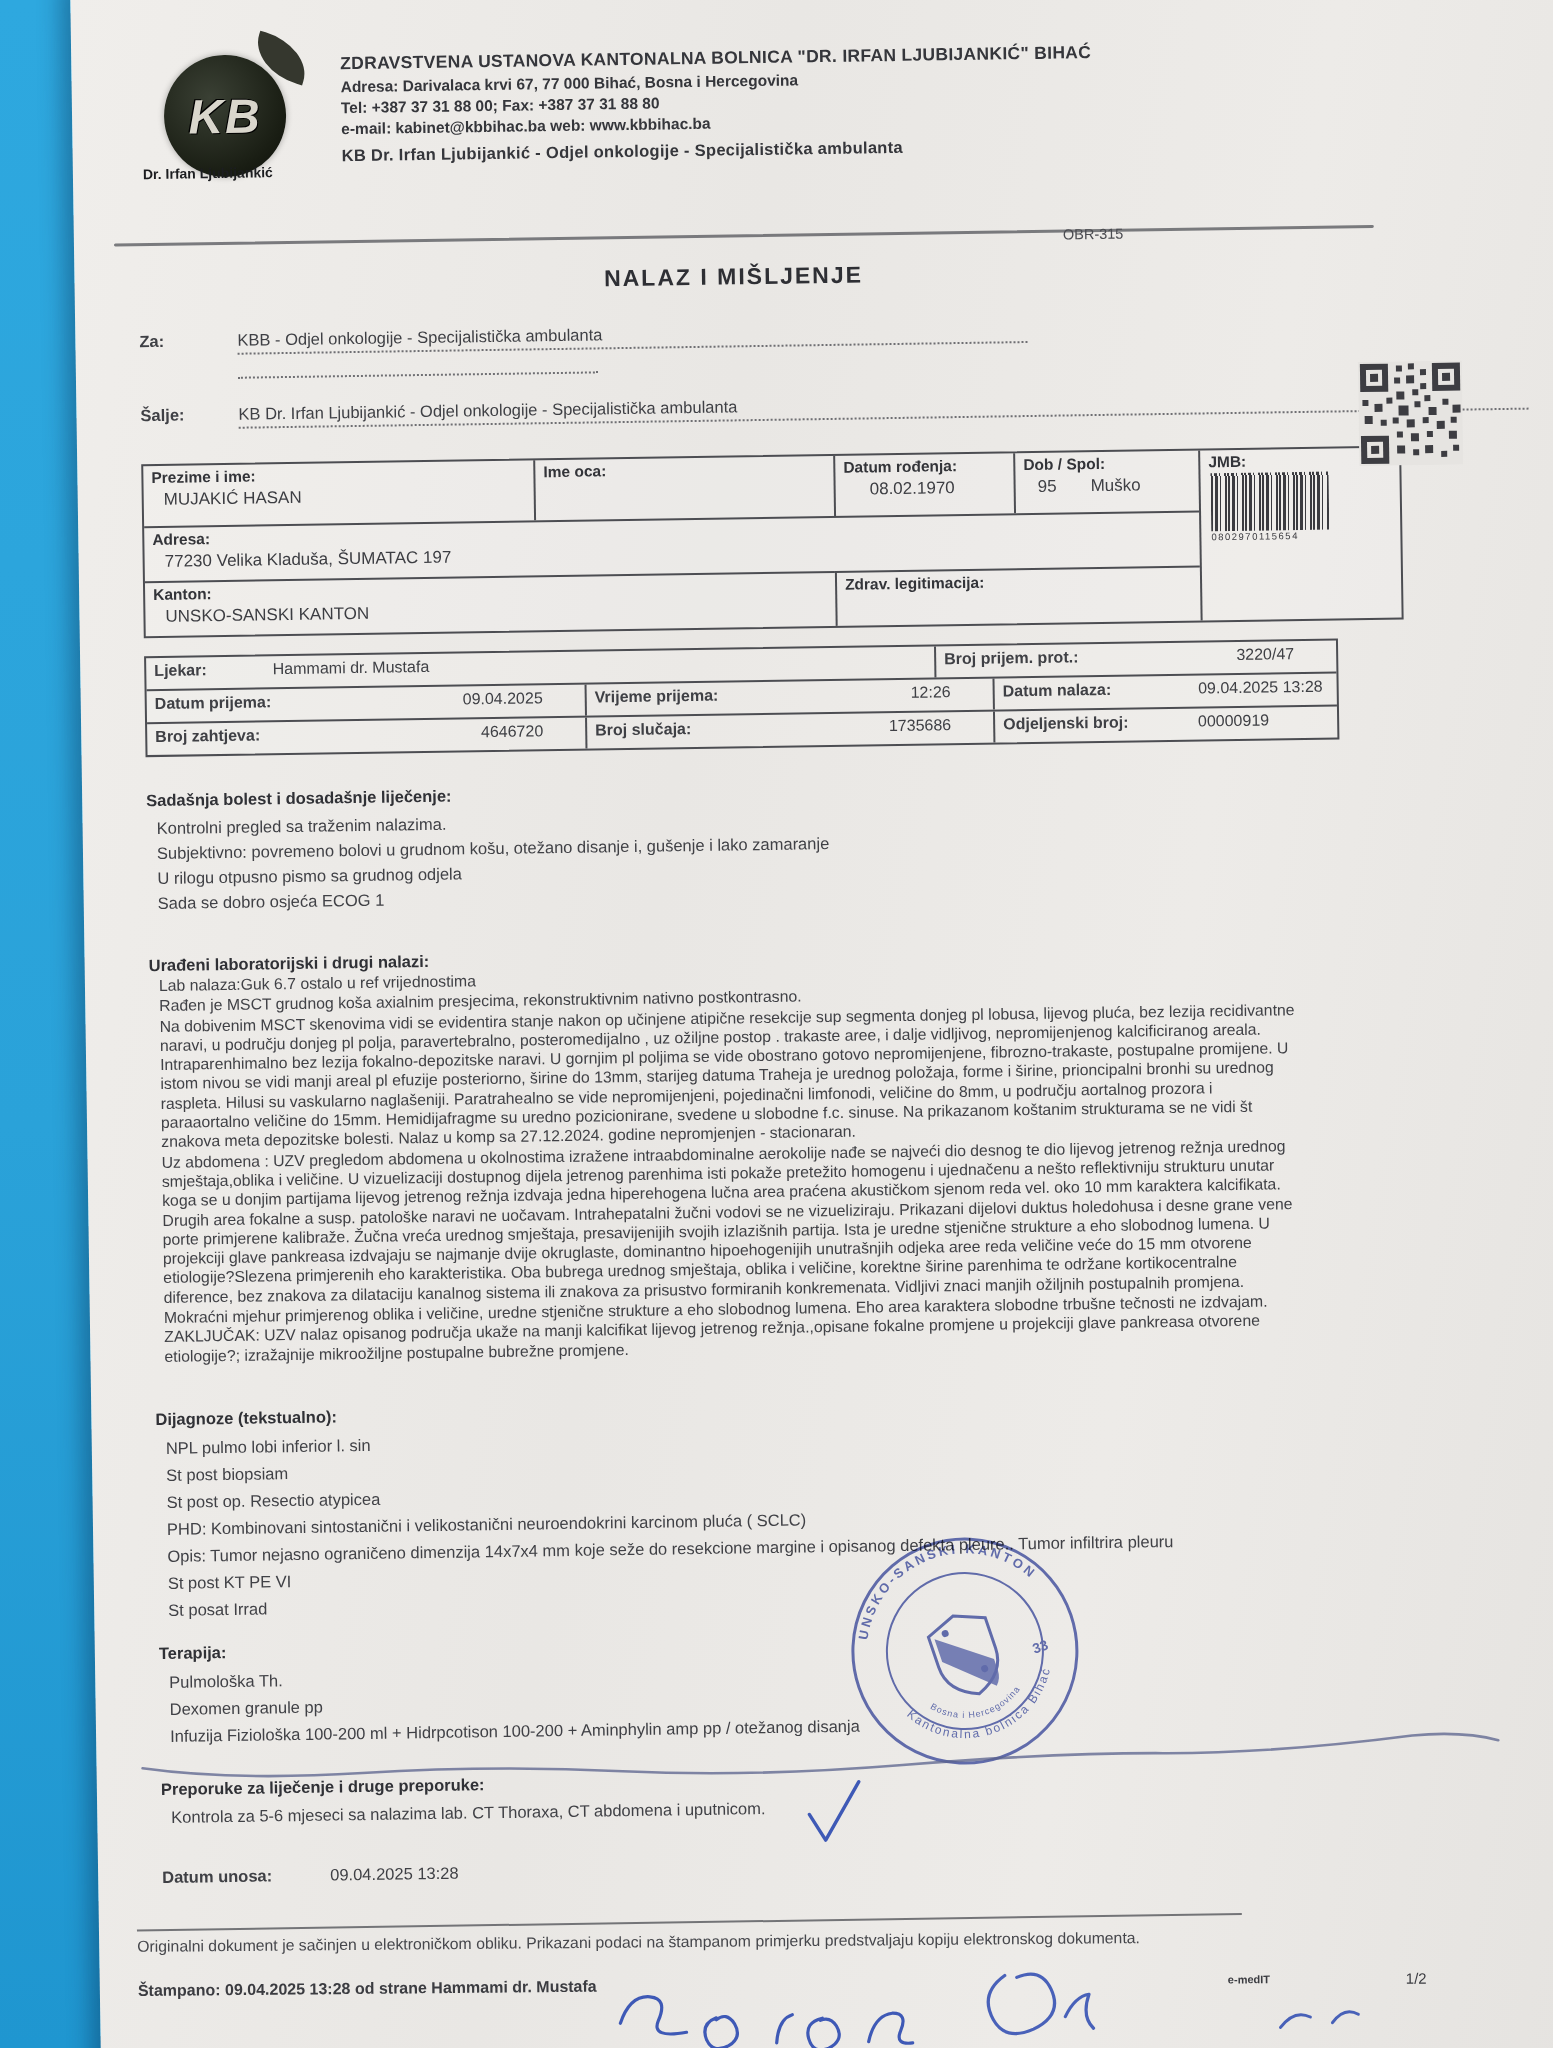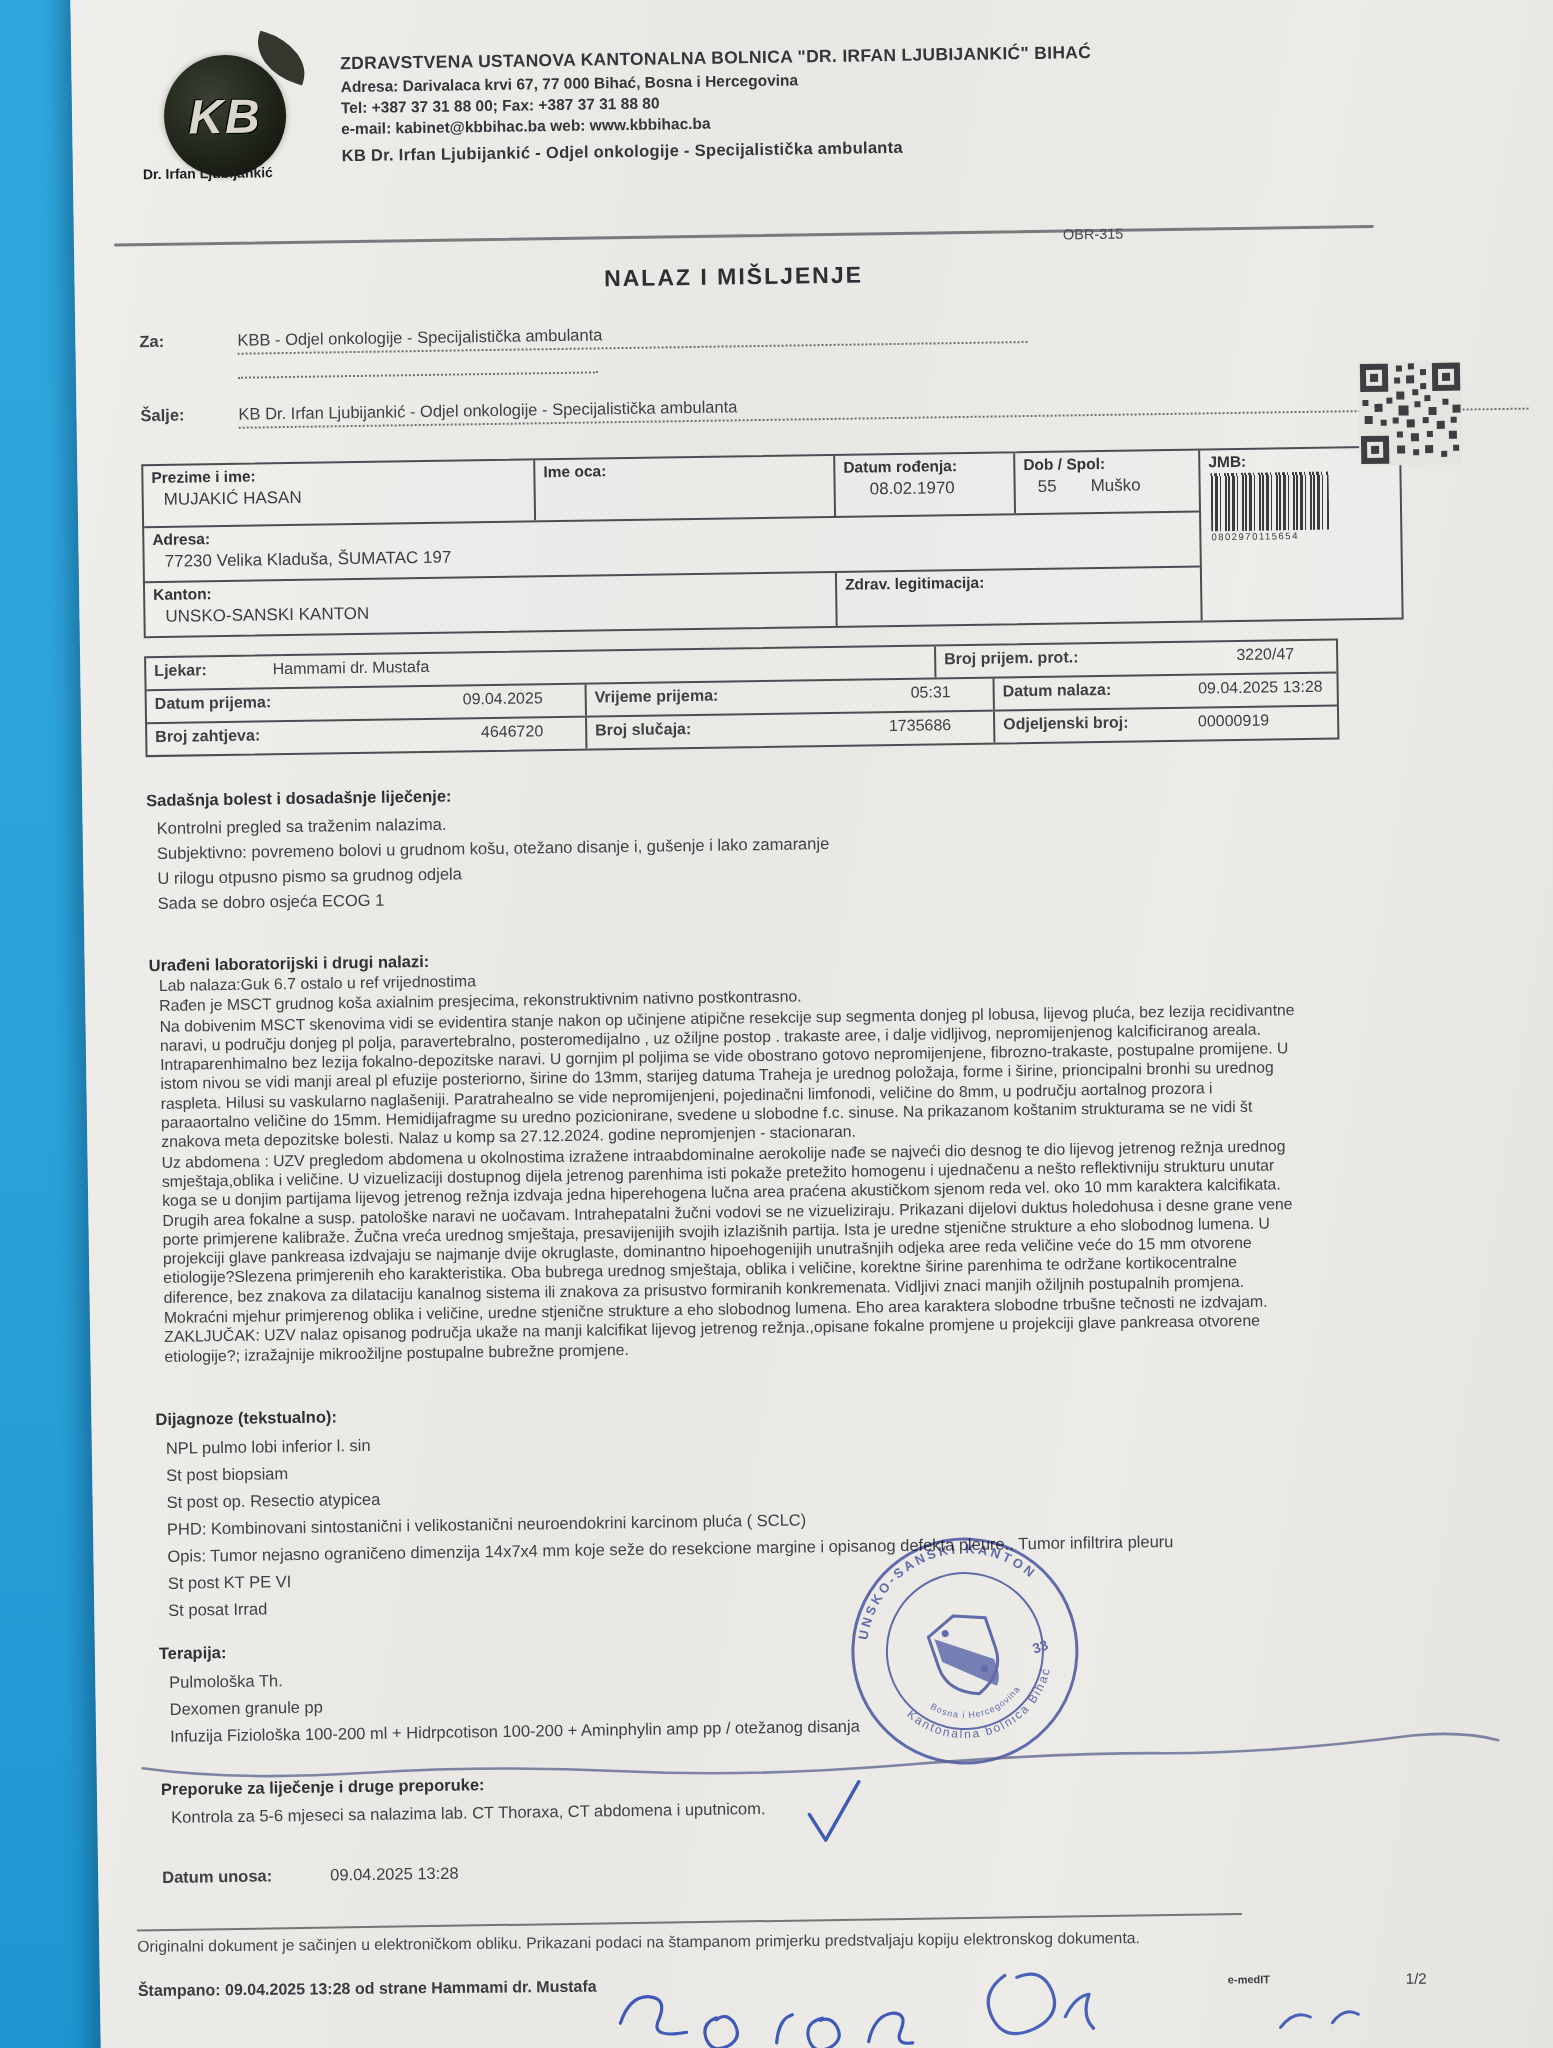--- a/index.html
+++ b/index.html
@@ -187,21 +187,21 @@
         <div class="lab">Ime oca:</div>
         <div class="val"></div>
       </div>
       <div class="cell bl">
         <div class="lab">Datum rođenja:</div>
         <div class="val" style="margin-left:26px">08.02.1970</div>
       </div>
       <div class="cell bl">
         <div class="lab">Dob / Spol:</div>
         <div class="dsVal">
-          <span>55</span>
+          <span>95</span>
           <span>Muško</span>
         </div>
       </div>
       <div class="cell bl c-jmb">
         <div class="lab">JMB:</div>
         <div class="barcode"></div>
         <div class="bcNum">0802970115654</div>
       </div>
       <div class="cell bt c-addr">
         <div class="lab">Adresa:</div>
@@ -228,21 +228,21 @@
           <span class="val">3220/47</span>
         </div>
       </div>
       <div class="vtRow">
         <div class="vtCell" style="width:438px">
           <span class="lab">Datum prijema:</span>
           <span class="val">09.04.2025</span>
         </div>
         <div class="vtCell vbl" style="width:408px">
           <span class="lab">Vrijeme prijema:</span>
-          <span class="val">05:31</span>
+          <span class="val">12:26</span>
         </div>
         <div class="vtCell vbl" style="flex:1">
           <span class="lab">Datum nalaza:</span>
           <span class="val" style="margin-right:6px">09.04.2025 13:28</span>
         </div>
       </div>
       <div class="vtRow">
         <div class="vtCell" style="width:438px">
           <span class="lab">Broj zahtjeva:</span>
           <span class="val">4646720</span>

